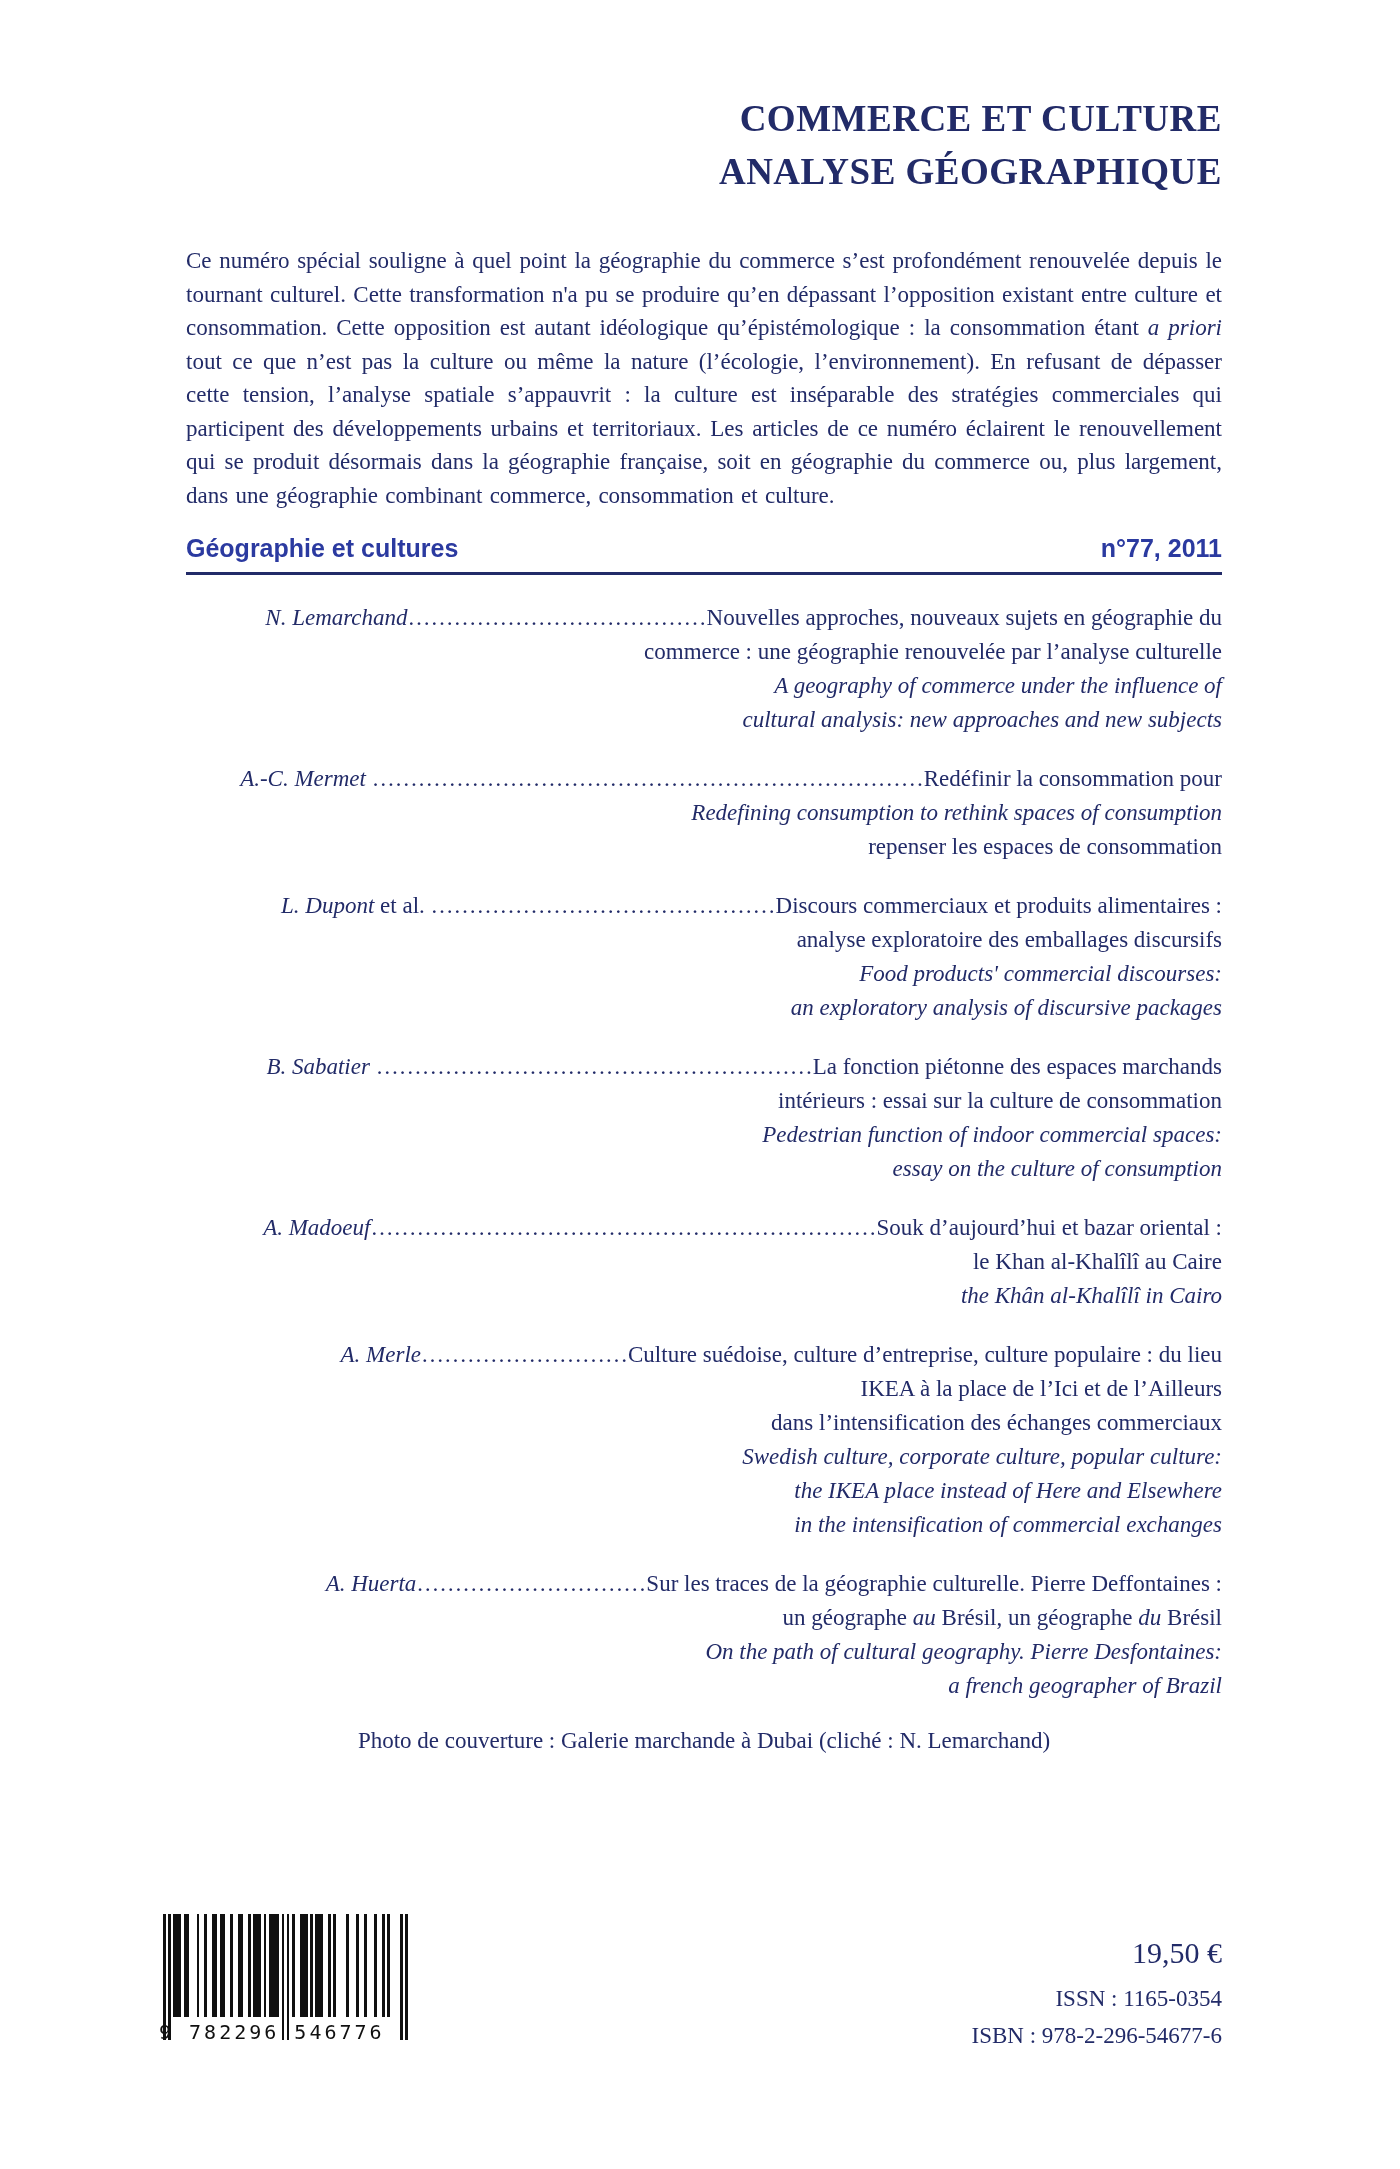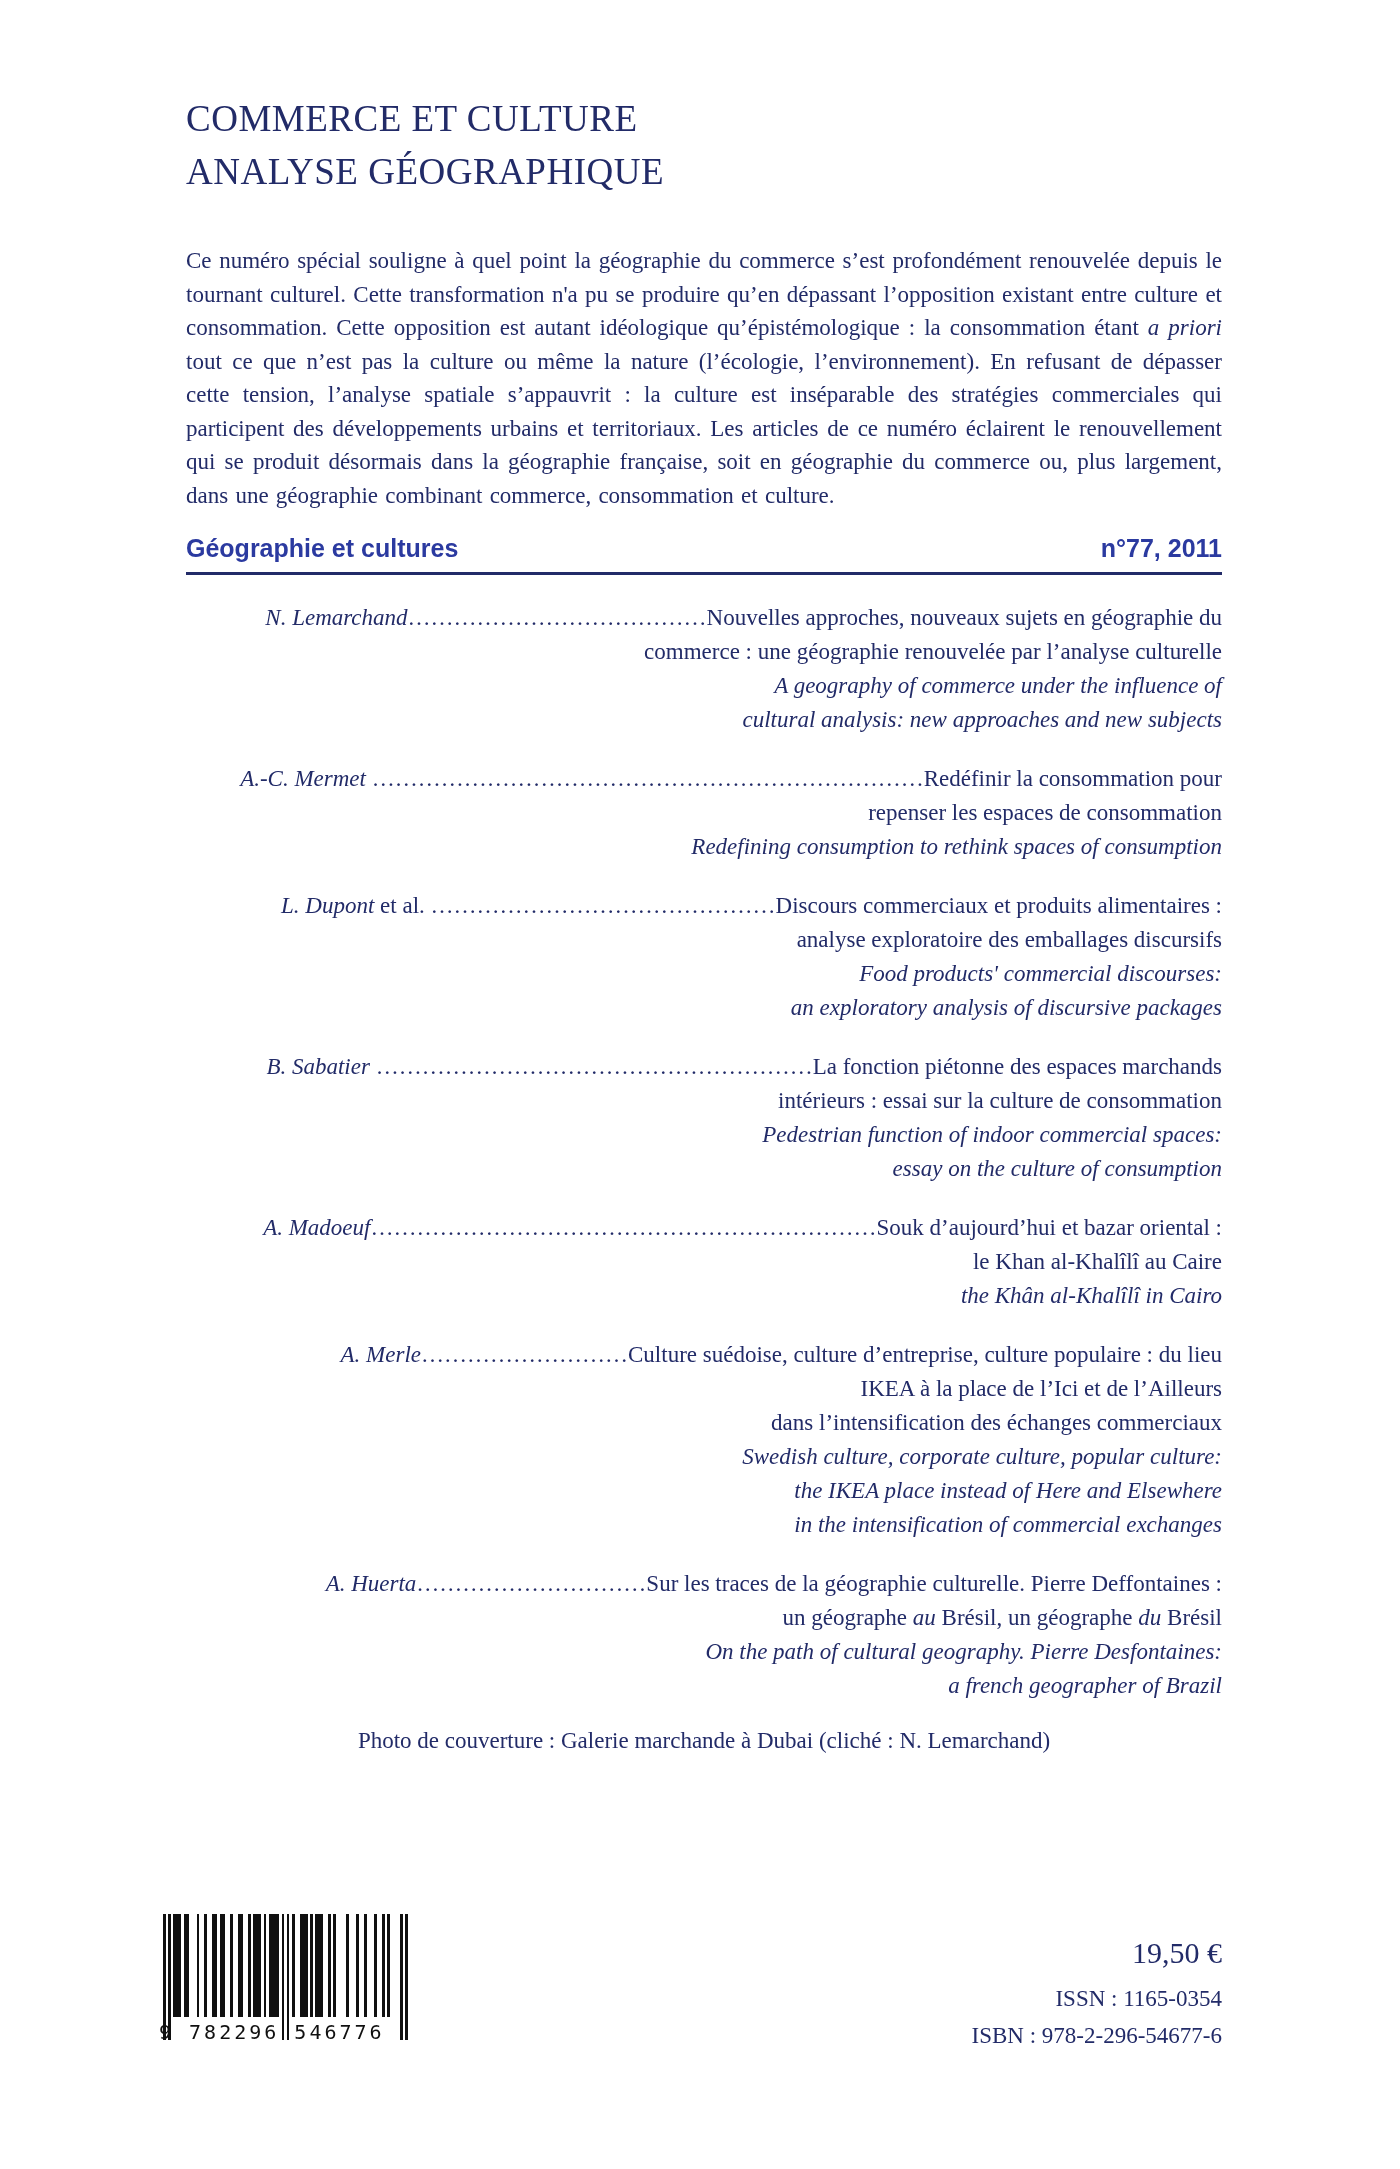--- a/index.html
+++ b/index.html
@@ -13,22 +13,22 @@
     position:relative;
     width:1400px;
     height:2169px;
     background:#ffffff;
     font-family:"Liberation Serif", serif;
     color:var(--ink);
     overflow:hidden;
   }
   .content{padding:92px 178px 0 186px;}
   .title-block{
-    text-align:left;
-    font-weight:normal;
+    text-align:right;
+    font-weight:bold;
     font-size:37px;
     line-height:53px;
     letter-spacing:0.5px;
   }
   .abstract{
     margin:46px 0 0 0;
     text-align:justify;
     font-size:23px;
     line-height:33.5px;
     word-spacing:1.5px;
@@ -110,22 +110,22 @@
 
     <section class="toc" id="toc">
         <div class="toc-entry">
           <div class="toc-line"><span class="it">N. Lemarchand</span><span>…………………………………</span><span>Nouvelles approches, nouveaux sujets en géographie du</span></div>
           <div class="toc-line"><span>commerce : une géographie renouvelée par l’analyse culturelle</span></div>
           <div class="toc-line"><span class="it">A geography of commerce under the influence of</span></div>
           <div class="toc-line"><span class="it">cultural analysis: new approaches and new subjects</span></div>
         </div>
         <div class="toc-entry">
           <div class="toc-line"><span class="it">A.-C. Mermet </span><span>………………………………………………………………</span><span>Redéfinir la consommation pour</span></div>
+          <div class="toc-line"><span class="it">Redefining consumption to rethink spaces of consumption</span></div>
           <div class="toc-line"><span>repenser les espaces de consommation</span></div>
-          <div class="toc-line"><span class="it">Redefining consumption to rethink spaces of consumption</span></div>
         </div>
         <div class="toc-entry">
           <div class="toc-line"><span class="it">L. Dupont</span><span> et al. </span><span>………………………………………</span><span>Discours commerciaux et produits alimentaires :</span></div>
           <div class="toc-line"><span>analyse exploratoire des emballages discursifs</span></div>
           <div class="toc-line"><span class="it">Food products' commercial discourses:</span></div>
           <div class="toc-line"><span class="it">an exploratory analysis of discursive packages</span></div>
         </div>
         <div class="toc-entry">
           <div class="toc-line"><span class="it">B. Sabatier </span><span>…………………………………………………</span><span>La fonction piétonne des espaces marchands</span></div>
           <div class="toc-line"><span>intérieurs : essai sur la culture de consommation</span></div>

